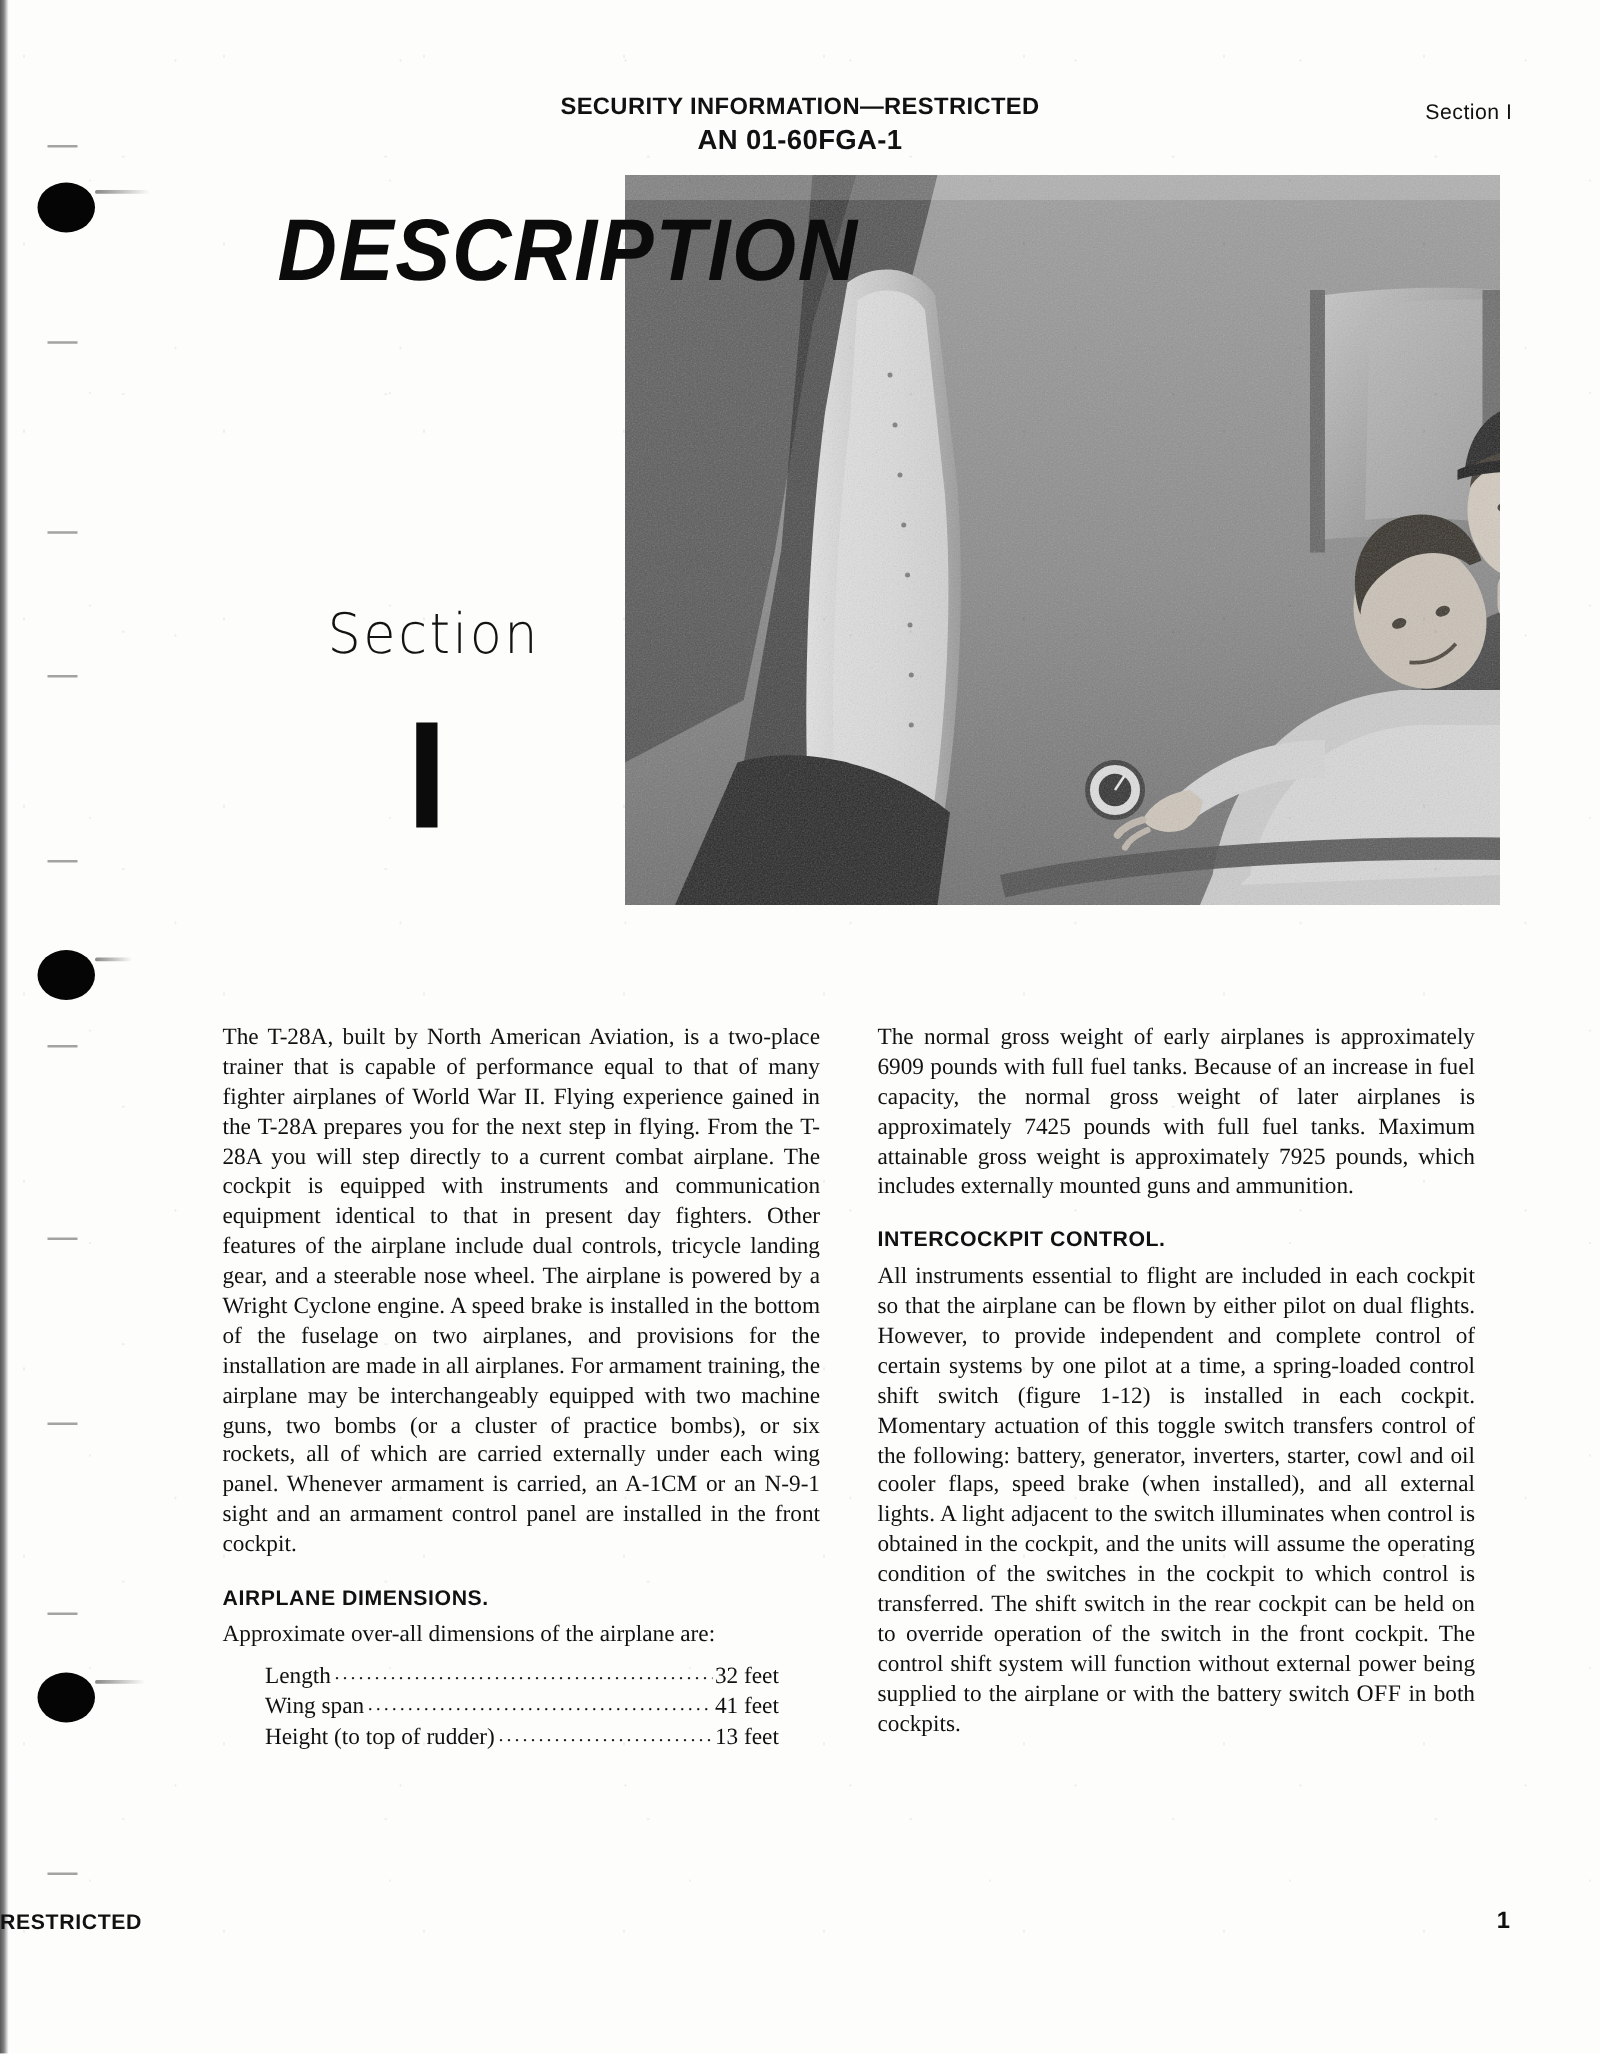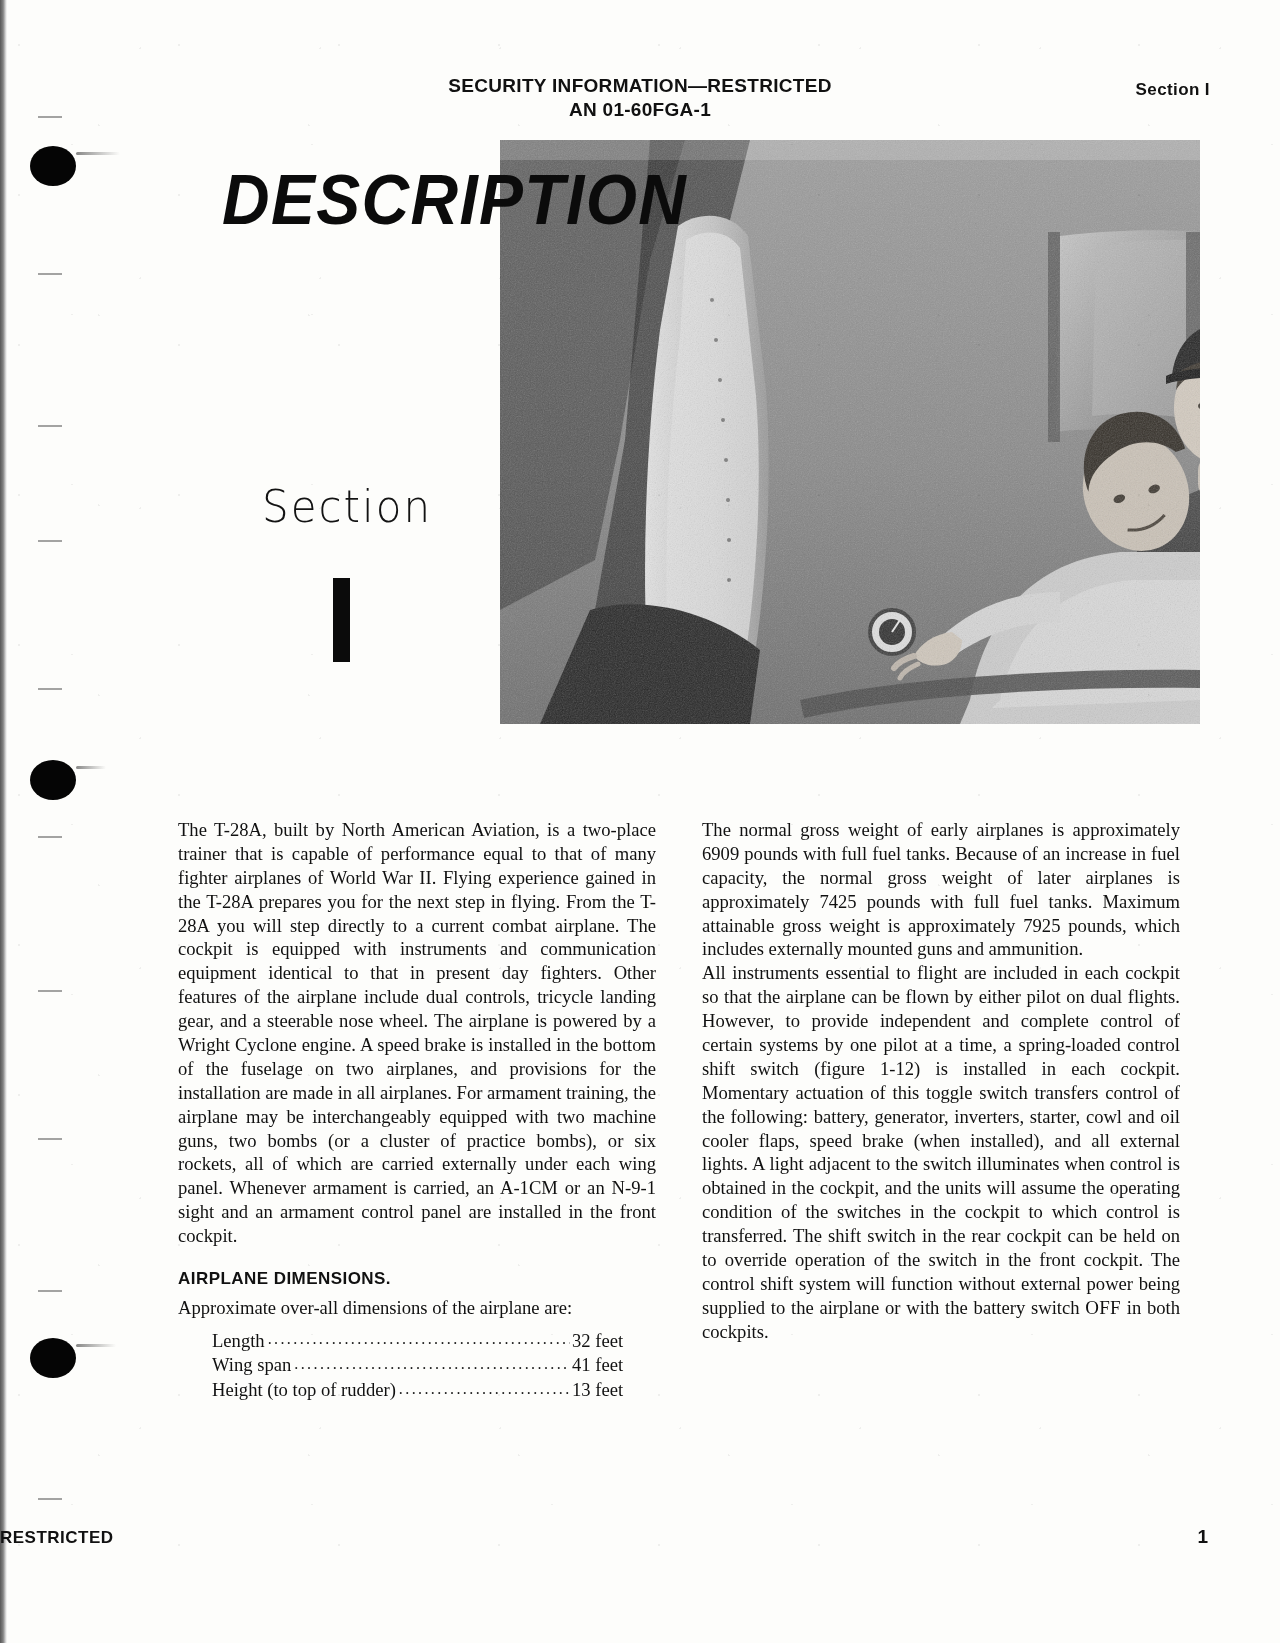--- a/index.html
+++ b/index.html
@@ -51,27 +51,27 @@
     position: absolute;
     left: 0; right: 0;
     top: 74px;
     text-align: center;
     font-family: "Liberation Sans", "DejaVu Sans", sans-serif;
     font-weight: bold;
     font-size: 19px;
     letter-spacing: .3px;
     line-height: 1.28;
   }
-  .hdr-center .l2 { font-size: 19px; }
+  .hdr-center .l2 { font-size: 22px; }
   .hdr-section {
     position: absolute;
     right: 70px;
     top: 80px;
     font-family: "Liberation Sans", "DejaVu Sans", sans-serif;
-    font-weight: bold;
+    font-weight: normal;
     font-size: 17px;
     letter-spacing: .4px;
   }
 
   
   .title-desc {
     position: absolute;
     left: 222px;
     top: 160px;
     font-family: "Liberation Sans", "DejaVu Sans", sans-serif;
@@ -414,20 +414,21 @@
         <span class="dim-label">Height (to top of rudder)</span>
         <span class="dim-leader">.......................................................................................................</span>
         <span class="dim-value">13 feet</span>
       </div>
     </div>
   </div>
 
   <div class="col col-right">
     <p class="para">The normal gross weight of early airplanes is approximately 6909 pounds with full fuel tanks. Because of an increase in fuel capacity, the normal gross weight of later airplanes is approximately 7425 pounds with full fuel tanks. Maximum attainable gross weight is approximately 7925 pounds, which includes externally mounted guns and ammunition.</p>
 
+    <div class="sec-head spaced">INTERCOCKPIT CONTROL.</div>
     <p class="para"><span>All instruments essential to flight are included in each cockpit so that the airplane can be flown by either pilot on dual flights. However, to provide independent and complete control of certain systems by one pilot at a time, a spring-loaded control shift switch (figure 1-12) is installed in each cockpit. Momentary actuation of this toggle switch transfers control of the following: battery, generator, inverters, starter, cowl and oil cooler flaps, speed brake (when installed), and all external lights. A light adjacent to the switch illuminates when control is obtained in the cockpit, and the units will assume the operating condition of the switches in the cockpit to which control is transferred. The shift switch in the rear cockpit can be held on to override operation of the switch in the front cockpit. The control shift system will function without external power being supplied to the airplane or with the battery switch </span><span class="smallcaps">OFF</span><span> in both cockpits.</span></p>
   </div>
 
   <div class="footer-center">RESTRICTED</div>
   <div class="footer-page">1</div>
 
   <div class="speckle"></div>
 </div>
 
 </body></html>

